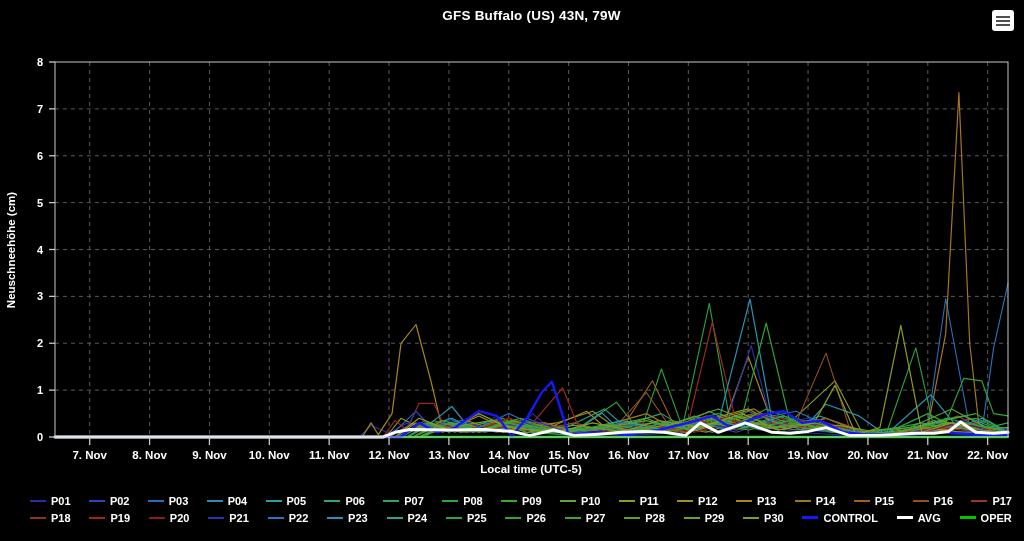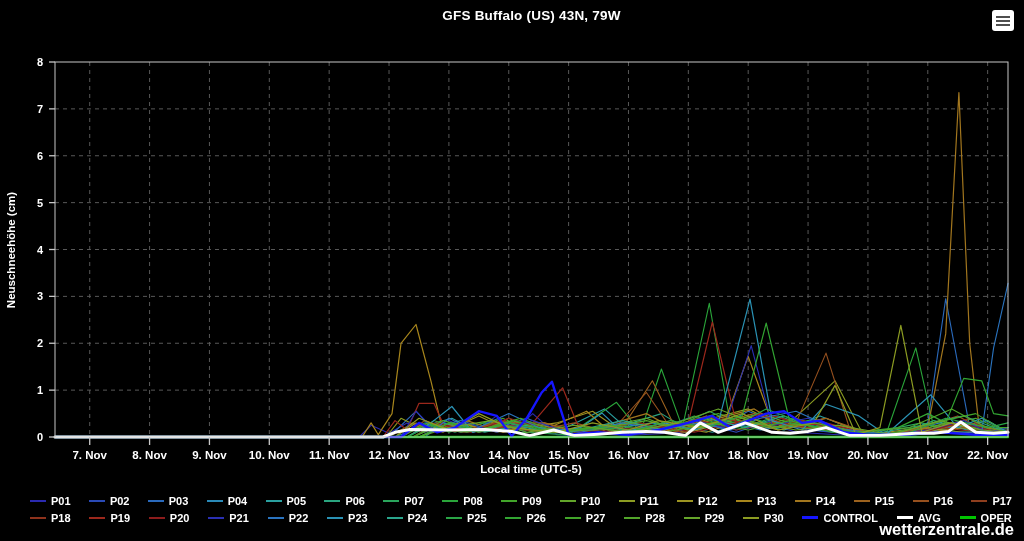--- a/index.html
+++ b/index.html
@@ -286,14 +286,13 @@
           <span class="sw" style="background: rgb(255, 255, 255); height: 3px;"></span>
           <span class="lbl">AVG</span>
         </div>
         <div class="legend-item">
           <span class="sw" style="background: rgb(0, 196, 0); height: 3px;"></span>
           <span class="lbl">OPER</span>
         </div>
       </div>
   </div>
 
-  <div class="watermark">wetterzentrale.de</div>
 </div>
 
 </body></html>

